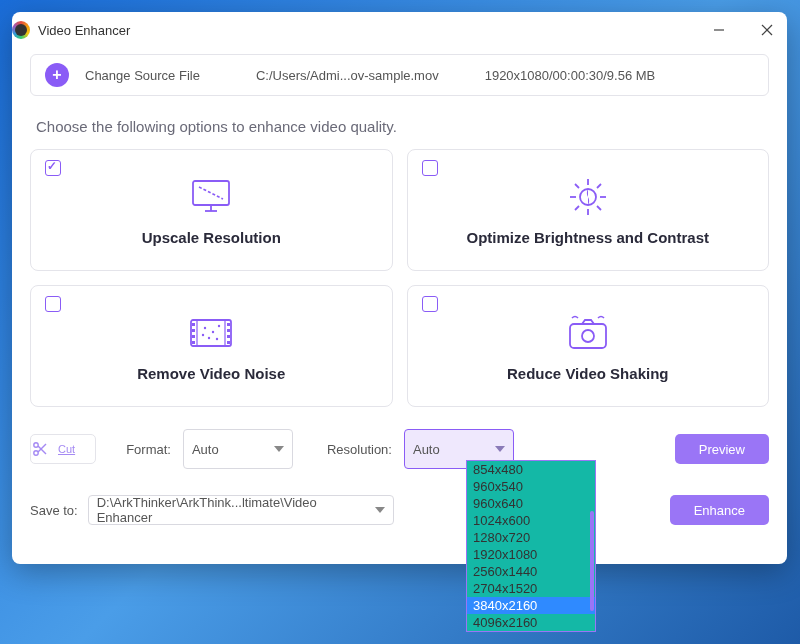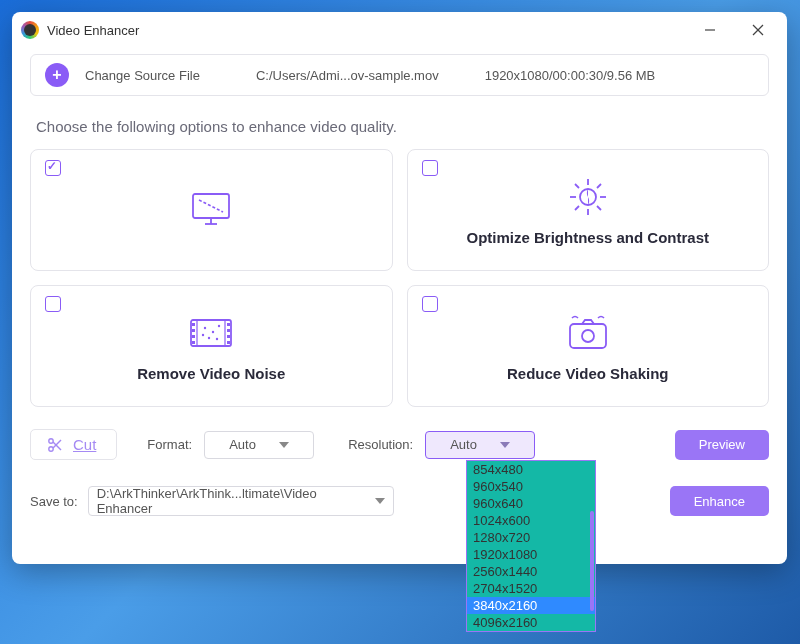--- a/index.html
+++ b/index.html
@@ -20,21 +20,21 @@
     background: #ffffff;
     border-radius: 8px;
     box-shadow: 0 8px 32px rgba(0,0,0,0.3);
     display: flex;
     flex-direction: column;
   }
   .titlebar {
     height: 36px;
     display: flex;
     align-items: center;
-    padding: 0 9px;
+    padding: 0 0;
     gap: 8px;
   }
   .app-icon {
     width: 18px;
     height: 18px;
     border-radius: 50%;
     background: conic-gradient(#e74c3c, #f39c12, #f1c40f, #2ecc71, #3498db, #9b59b6, #e74c3c);
     position: relative;
   }
   .app-icon::after {
@@ -138,34 +138,34 @@
     align-items: center;
     gap: 12px;
     margin-top: 6px;
   }
   .cut-btn {
     display: flex;
     align-items: center;
     gap: 10px;
     border: 1px solid #e4e4ea;
     border-radius: 5px;
-    padding: 6px 20px 6px 16px;
-    font-size: 15px;
+    padding: 6px 20px 6px 1px;
+    font-size: 11px;
     color: #a58af3;
     cursor: pointer;
     text-decoration: underline;
   }
   .label { font-size: 13px; color: #555; }
   .select {
     border: 1px solid #d9d9e0;
     border-radius: 4px;
-    height: 28px;
-    display: flex;
-    align-items: center;
-    padding: 0 24px;
+    height: 40px;
+    display: flex;
+    align-items: center;
+    padding: 0 8px;
     justify-content: space-between;
     font-size: 13px;
     color: #555;
     min-width: 110px;
     cursor:pointer;
     background:#fff;
   }
   .triangle {
     width: 0; height: 0;
     border-left: 5px solid transparent;
@@ -278,20 +278,21 @@
       <div class="card">
         <div class="card-check checked"></div>
         <div class="card-icon">
           <svg width="48" height="40" viewBox="0 0 48 40">
               <rect x="6" y="4" width="36" height="24" rx="2" fill="none" stroke="#8a5cf6" stroke-width="1.8"></rect>
               <line x1="12" y1="10" x2="36" y2="22" stroke="#8a5cf6" stroke-width="1.6" stroke-dasharray="3,2"></line>
               <line x1="18" y1="34" x2="30" y2="34" stroke="#8a5cf6" stroke-width="1.8"></line>
               <line x1="24" y1="28" x2="24" y2="34" stroke="#8a5cf6" stroke-width="1.8"></line>
             </svg>
         </div>
+        <div class="card-title">Upscale Resolution</div>
       </div>
 
       <div class="card">
         <div class="card-check"></div>
         <div class="card-icon">
           <svg width="44" height="44" viewBox="0 0 44 44">
               <circle cx="22" cy="22" r="8" fill="none" stroke="#8a5cf6" stroke-width="1.8"></circle>
               <path d="M22 22 A8 8 0 0 1 22 14 L22 30 A8 8 0 0 0 22 22 Z" fill="#8a5cf6"></path>
               <g stroke="#8a5cf6" stroke-width="1.8">
                 <line x1="22" y1="4" x2="22" y2="10"></line>

